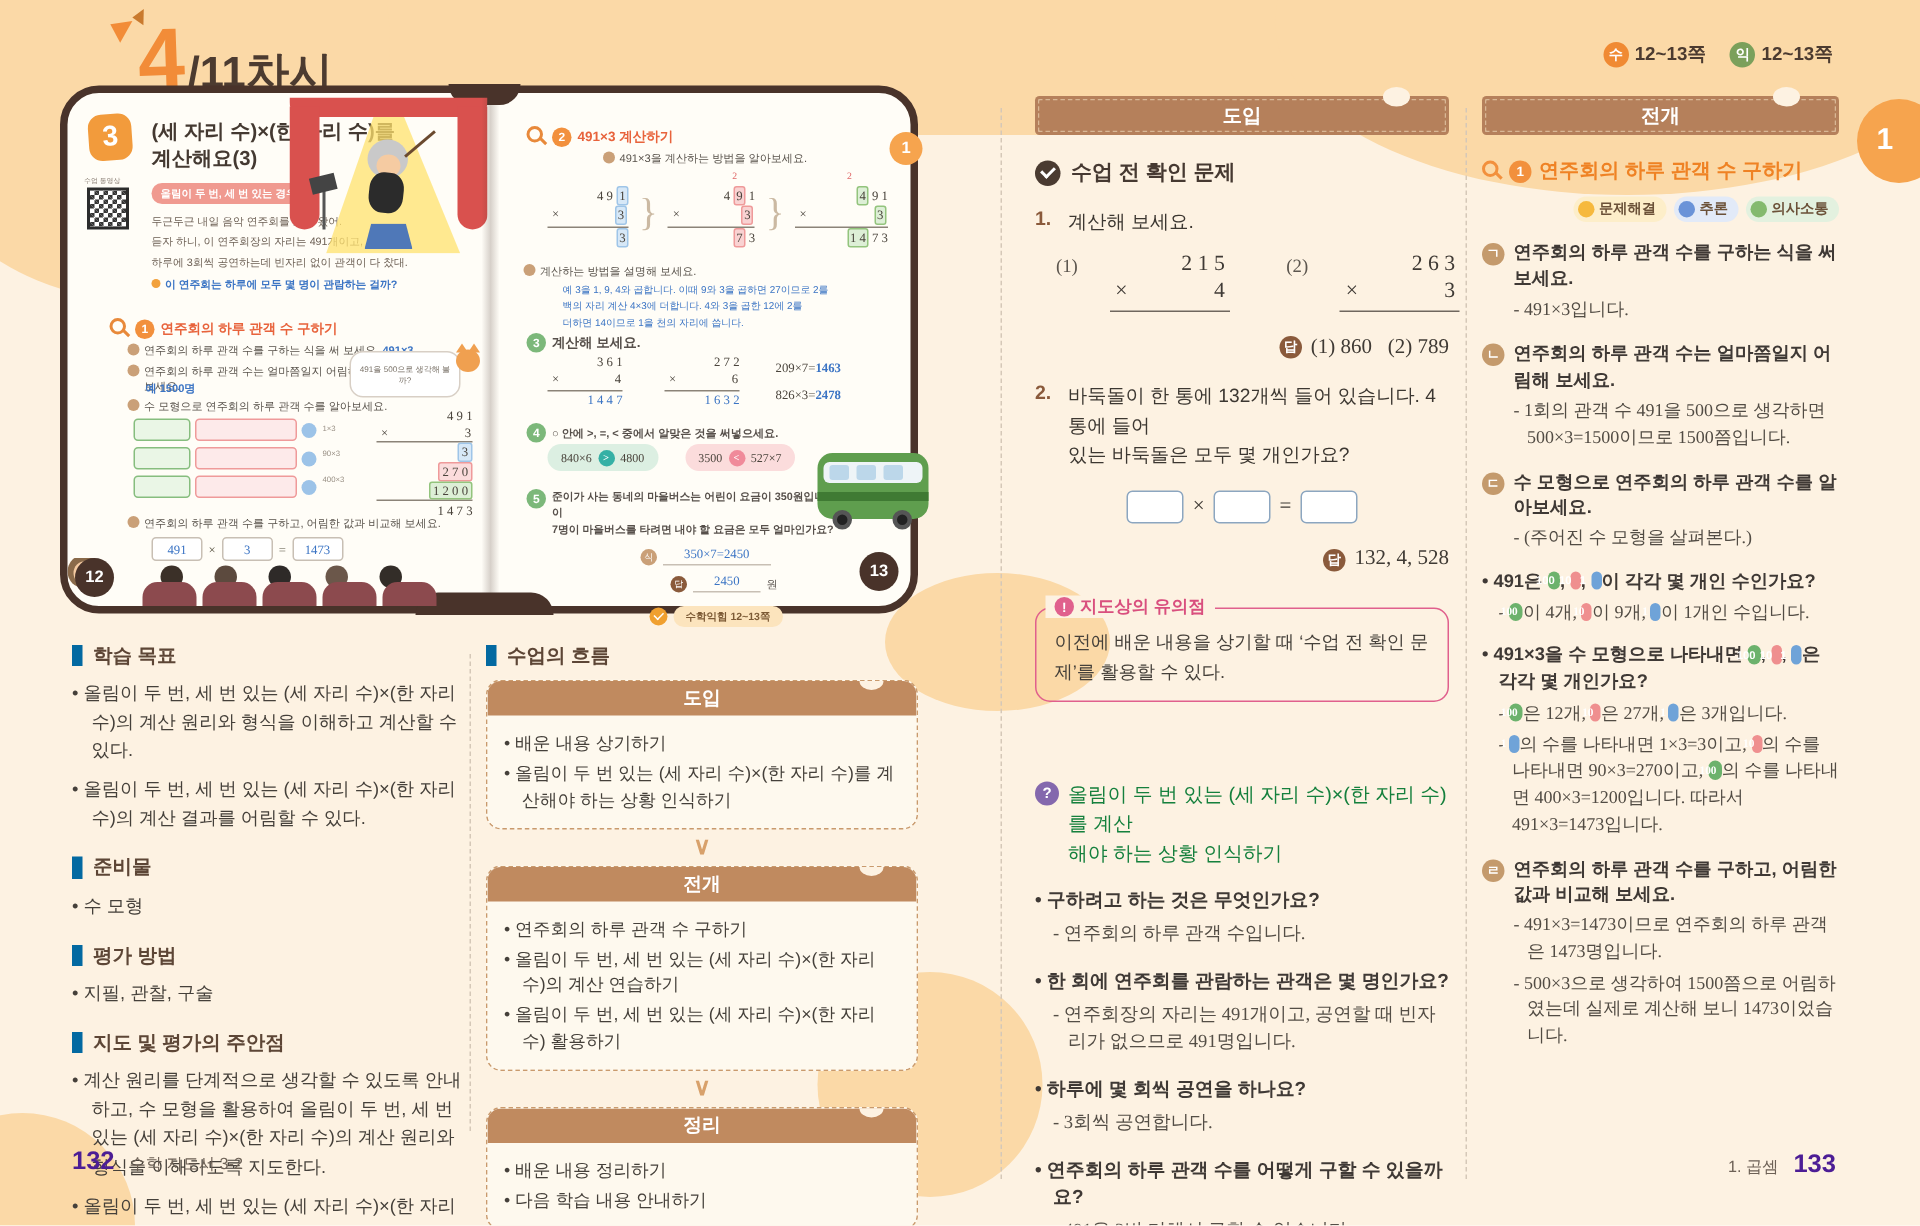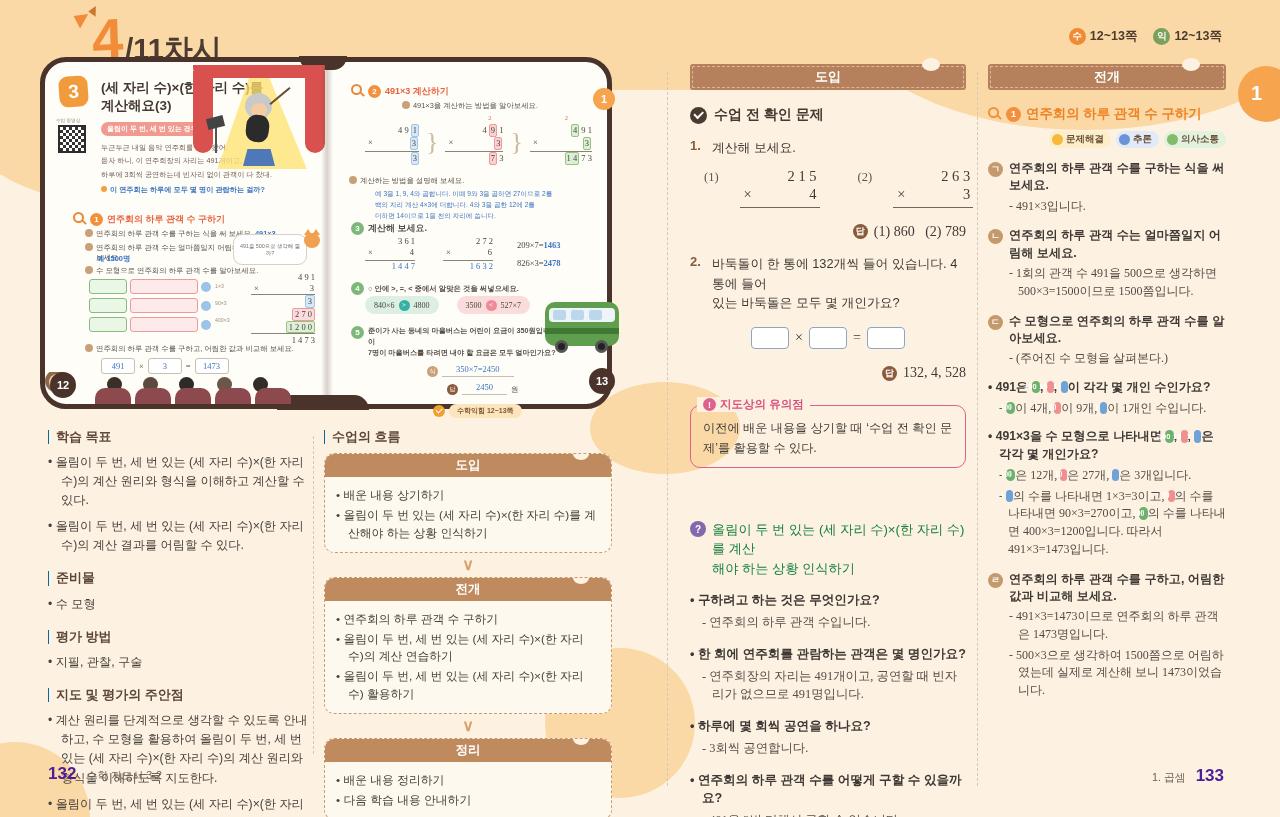--- a/index.html
+++ b/index.html
@@ -145,21 +145,21 @@
   .wbbadge{position:absolute;left:388px;top:342px;display:flex;align-items:center;gap:4px;}
   .wbcheck{width:12px;height:12px;border-radius:50%;background:#f0a030;position:relative;flex:none;}
   .wbcheck::after{content:"";position:absolute;left:3px;top:3px;width:5px;height:2.5px;
       border-left:1.5px solid #fff;border-bottom:1.5px solid #fff;transform:rotate(-45deg);}
   .wbpill{background:#fce4bd;border-radius:8px;padding:2px 8px;font-size:7px;font-weight:700;color:#7c5a35;}
   .ptab{position:absolute;left:548px;top:26px;width:22px;height:22px;border-radius:50%;background:#f6a44e;
       color:#fff;font-size:11px;font-weight:800;display:flex;align-items:center;justify-content:center;}
 
   
   .col{position:absolute;}
-  .sec-h{font-size:13px;font-weight:800;color:#5d4636;border-left:1px solid #0369a1;padding-left:7px;
+  .sec-h{font-size:13px;font-weight:800;color:#5d4636;border-left:7px solid #0369a1;padding-left:7px;
       margin:16px 0 9px 0;line-height:1.1;}
   .sec-h.first{margin-top:0;}
   .gpar{font-size:12.2px;color:#45403a;line-height:1.56;margin-bottom:7px;padding-left:13px;text-indent:-13px;}
   .fbox{border:1.6px dashed #c99a6d;border-radius:10px;background:#fef9ee;overflow:hidden;position:relative;}
   .fbox-h{background:#c08a5f;color:#fff;font-weight:700;font-size:12.5px;text-align:center;padding:3px 0;position:relative;}
   .fbox-h::after{content:"";position:absolute;right:22px;top:-6px;width:16px;height:12px;border-radius:50%;background:#fdf2e2;}
   .fbox-b{padding:8px 11px 10px 11px;}
   .fitem{font-size:11.8px;color:#45403a;line-height:1.5;padding-left:12px;text-indent:-12px;margin-top:2px;}
   .farrow{text-align:center;color:#d8a16b;font-weight:900;font-size:16px;line-height:1.1;margin:3px 0;}
   .vdiv{position:absolute;border-left:1px dashed #d5c8b8;}
@@ -508,21 +508,21 @@
       <div class="busstripe"></div>
       <div class="wheel" style="left:10px;"></div>
       <div class="wheel" style="left:50px;"></div>
     </div>
 
     <div class="wbbadge">
       <span class="wbcheck"></span>
       <span class="wbpill">수학익힘 12~13쪽</span>
     </div>
     <div class="ptab">1</div>
-    <div class="pnum" style="left:528px;top:306px;margin-left:16px;">13</div>
+    <div class="pnum" style="left:528px;top:306px;">13</div>
   </div>
 
   <div class="vdiv" style="left:313px;top:436px;height:318px;"></div>
   <div class="vdiv" style="left:667px;top:72px;height:714px;"></div>
   <div class="vdiv" style="left:977px;top:72px;height:714px;"></div>
 
   <div class="col" style="left:48px;top:430px;width:260px;">
     <div class="sec-h first">학습 목표</div>
     <div class="gpar">• 올림이 두 번, 세 번 있는 (세 자리 수)×(한 자리 수)의 계산 원리와 형식을 이해하고 계산할 수 있다.</div>
     <div class="gpar">• 올림이 두 번, 세 번 있는 (세 자리 수)×(한 자리 수)의 계산 결과를 어림할 수 있다.</div>

